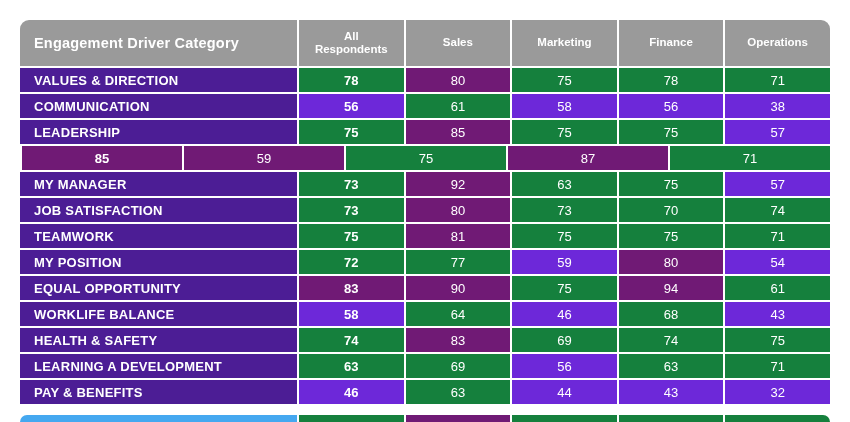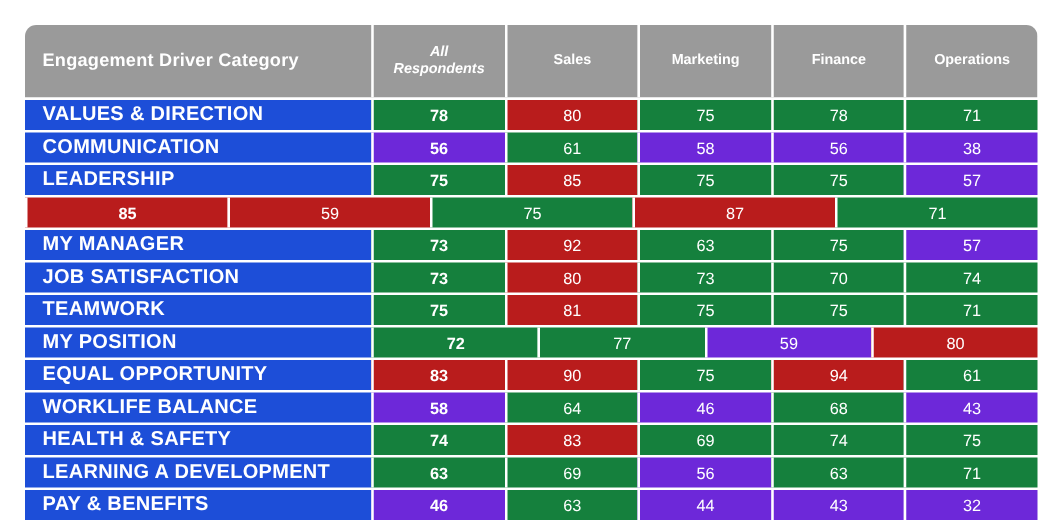--- a/index.html
+++ b/index.html
@@ -21,21 +21,21 @@
   .heatmap {
     position: absolute;
     left: 20px;
     top: 20px;
     width: 810px;
   }
 
   
   .hdr-row {
     display: flex;
-    height: 58px;
+    height: 46px;
     border-top-left-radius: 9px;
     border-top-right-radius: 9px;
     overflow: hidden;
   }
   .hdr-cat {
     width: 277px;
     flex: 0 0 277px;
     background: #9a9a9a;
     display: flex;
     align-items: center;
@@ -53,54 +53,54 @@
     display: flex;
     align-items: center;
     justify-content: center;
     text-align: center;
     color: #ffffff;
     font-size: 11.5px;
     font-weight: bold;
     line-height: 1.15;
     box-sizing: border-box;
   }
-  .hdr-cell span { display: block; font-style: italic; }
+  .hdr-cell span { display: block; }
 
   
   .rows { margin-top: 2px; }
   .row {
     display: flex;
     height: 24px;
     margin-bottom: 2px;
   }
   .row-label {
     width: 277px;
     flex: 0 0 277px;
-    background: #1d4ed8;
+    background: #4c1d95;
     display: flex;
     align-items: center;
     padding-left: 14px;
     box-sizing: border-box;
     color: #ffffff;
-    font-size: 16px;
+    font-size: 13px;
     font-weight: bold;
     letter-spacing: .25px;
   }
   .cell {
     flex: 1 1 0;
     border-left: 2px solid #ffffff;
     display: flex;
     align-items: center;
     justify-content: center;
     color: #ffffff;
     font-size: 13px;
     box-sizing: border-box;
   }
   .cell.primary { font-weight: bold; }
-  .c-green  { background: #b91c1c; }
+  .c-green  { background: #701a75; }
   .c-orange { background: #15803d; }
   .c-red    { background: #6d28d9; }
 
   
   .overall {
     display: flex;
     height: 26px;
     margin-top: 11px;
     border-radius: 7px;
     overflow: hidden;
@@ -189,20 +189,21 @@
           <div class="cell c-orange">75</div>
           <div class="cell c-orange">75</div>
           <div class="cell c-orange">71</div>
         </div>
         <div class="row">
           <div class="row-label">MY POSITION</div>
           <div class="cell c-orange primary">72</div>
           <div class="cell c-orange">77</div>
           <div class="cell c-red">59</div>
           <div class="cell c-green">80</div>
+          <div class="cell c-red">54</div>
         </div>
         <div class="row">
           <div class="row-label">EQUAL OPPORTUNITY</div>
           <div class="cell c-green primary">83</div>
           <div class="cell c-green">90</div>
           <div class="cell c-orange">75</div>
           <div class="cell c-green">94</div>
           <div class="cell c-orange">61</div>
         </div>
         <div class="row">

